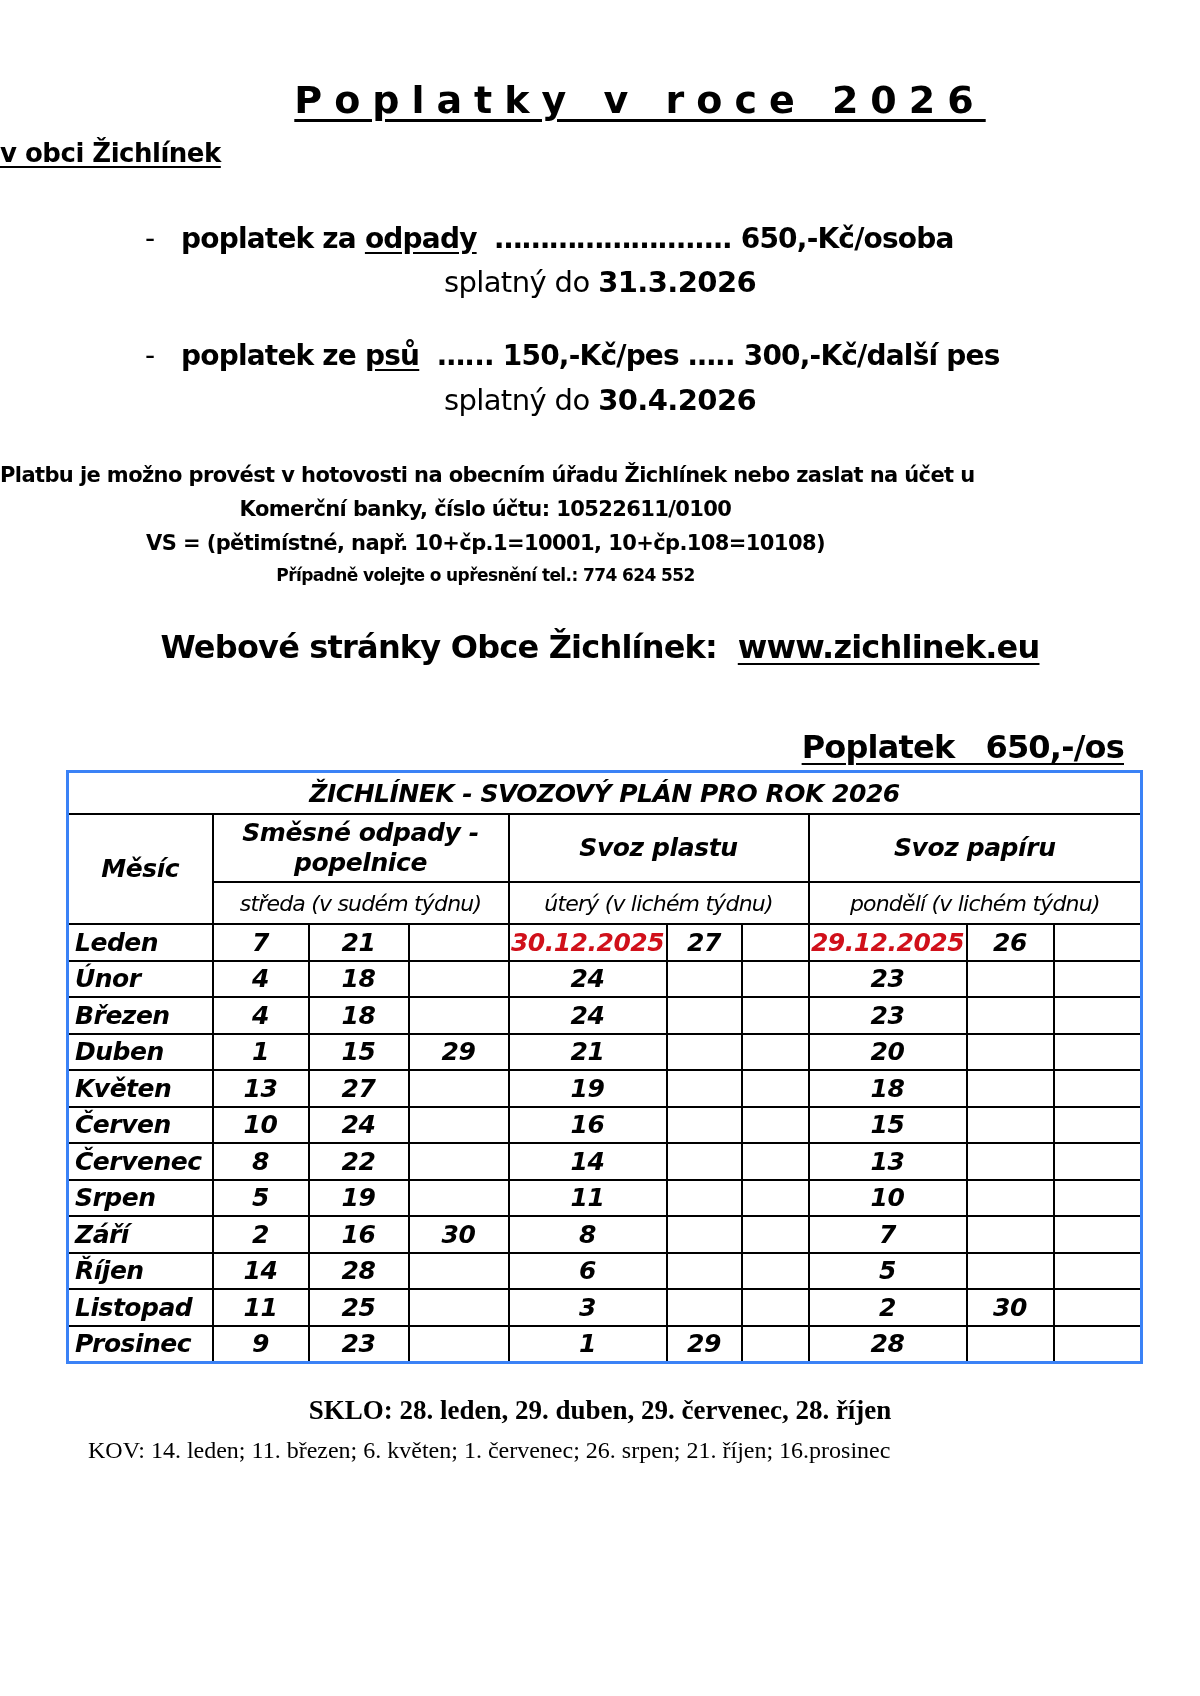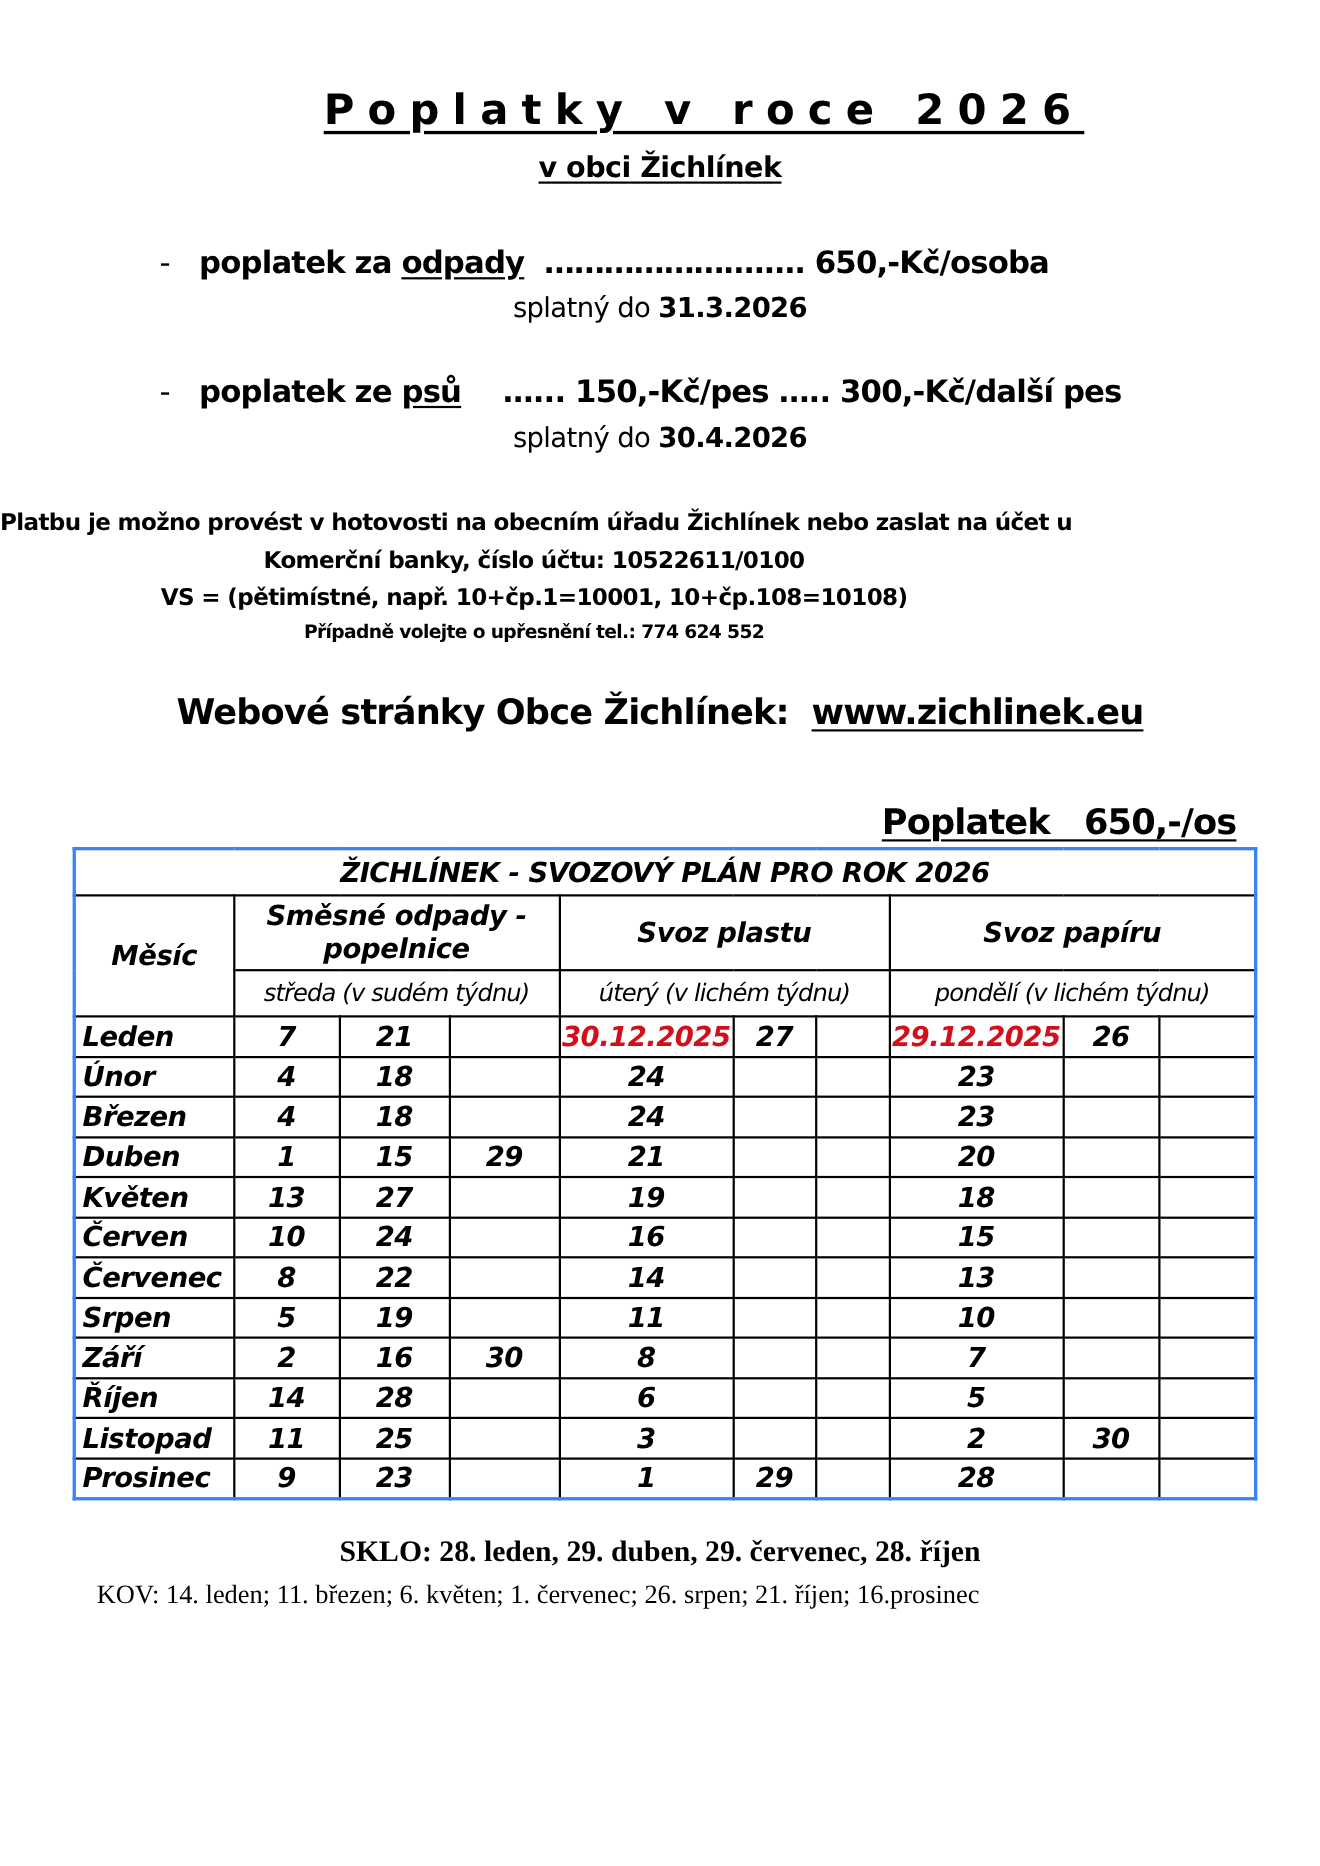--- a/index.html
+++ b/index.html
@@ -6,32 +6,32 @@
   body { width: 1200px; height: 1696px; position: relative; overflow: hidden; color: #000; font-family: "Liberation Sans", "DejaVu Sans", sans-serif; }
   .abs { position: absolute; }
   .title {
     left: 0; width: 1200px; top: 78px; text-align: center;
     font-family: "DejaVu Sans", sans-serif; font-weight: bold; font-size: 38px;
     letter-spacing: 12px;
     padding-left: 40px;
   }
   .title span { text-decoration: underline; text-decoration-thickness: 3px; text-underline-offset: 6px; }
   .subtitle {
-    left: 0; width: 1200px; top: 138px; text-align: center;
+    left: 0; width: 1200px; top: 138px; text-align: left;
     font-family: "DejaVu Sans", sans-serif; font-weight: bold; font-size: 26px; letter-spacing: -0.5px;
   }
   .subtitle span { text-decoration: underline; text-underline-offset: 4px; }
   .fee-line {
     left: 145px; font-family: "DejaVu Sans", sans-serif; font-weight: bold; font-size: 28px; letter-spacing: -0.8px; white-space: nowrap;
   }
   .fee-line .dash { display: inline-block; width: 36px; font-weight: normal; }
   .fee-line u { text-underline-offset: 4px; }
   .due {
     left: 0; width: 1200px; text-align: center;
-    font-family: "DejaVu Sans", sans-serif; font-size: 25px; letter-spacing: -0.6px;
+    font-family: "DejaVu Sans", sans-serif; font-size: 29px; letter-spacing: -0.6px;
   }
   .due b { font-weight: bold; }
   .info {
     left: 0; width: 971px; text-align: center;
     font-family: "DejaVu Sans", sans-serif; font-weight: bold; font-size: 21px; letter-spacing: -0.6px; white-space: nowrap;
   }
   .info.small { font-size: 17px; }
   .web {
     left: 0; width: 1200px; top: 628px; text-align: center;
     font-family: "DejaVu Sans", sans-serif; font-weight: bold; font-size: 32px; letter-spacing: -0.8px; white-space: nowrap;
@@ -74,21 +74,21 @@
 <div class="abs subtitle"><span>v obci Žichlínek</span></div>
 
 <div class="abs fee-line" style="top:222px;">
   <span class="dash">-</span><span>poplatek za </span><u>odpady</u><span style="white-space:pre;">  ………………….…. 650,-Kč/osoba</span>
 </div>
 <div class="abs due" style="top:265px;">
   <span style="white-space:pre;">splatný do </span><b>31.3.2026</b>
 </div>
 
 <div class="abs fee-line" style="top:339px;">
-  <span class="dash">-</span><span>poplatek ze </span><u>psů</u><span style="white-space:pre;margin-left:20px;">  …... 150,-Kč/pes ….. 300,-Kč/další pes</span>
+  <span class="dash">-</span><span>poplatek ze </span><u>psů</u><span style="white-space:pre;">  …... 150,-Kč/pes ….. 300,-Kč/další pes</span>
 </div>
 <div class="abs due" style="top:383px;">
   <span style="white-space:pre;">splatný do </span><b>30.4.2026</b>
 </div>
 
 <div class="abs info" style="top:463px;">Platbu je možno provést v hotovosti  na obecním úřadu Žichlínek nebo zaslat na účet u</div>
 <div class="abs info" style="top:497px;">Komerční banky, číslo účtu:  10522611/0100</div>
 <div class="abs info" style="top:531px;">VS = (pětimístné, např. 10+čp.1=10001, 10+čp.108=10108)</div>
 <div class="abs info small" style="top:565px;">Případně volejte o upřesnění tel.: 774 624 552</div>
 

